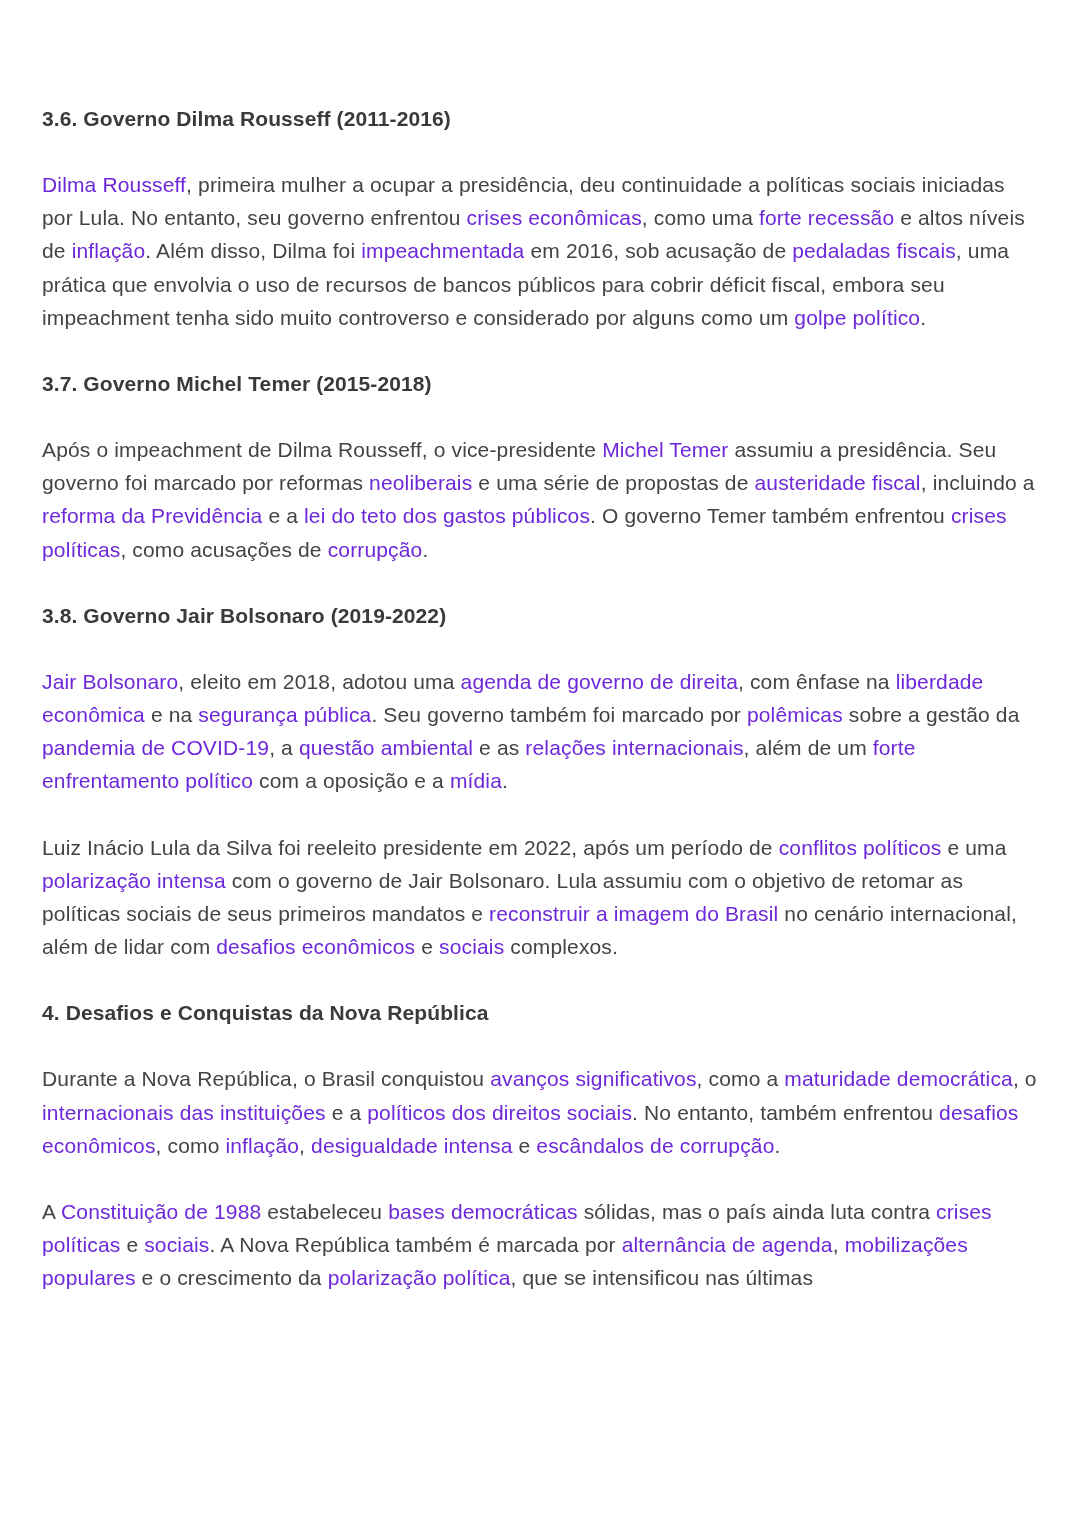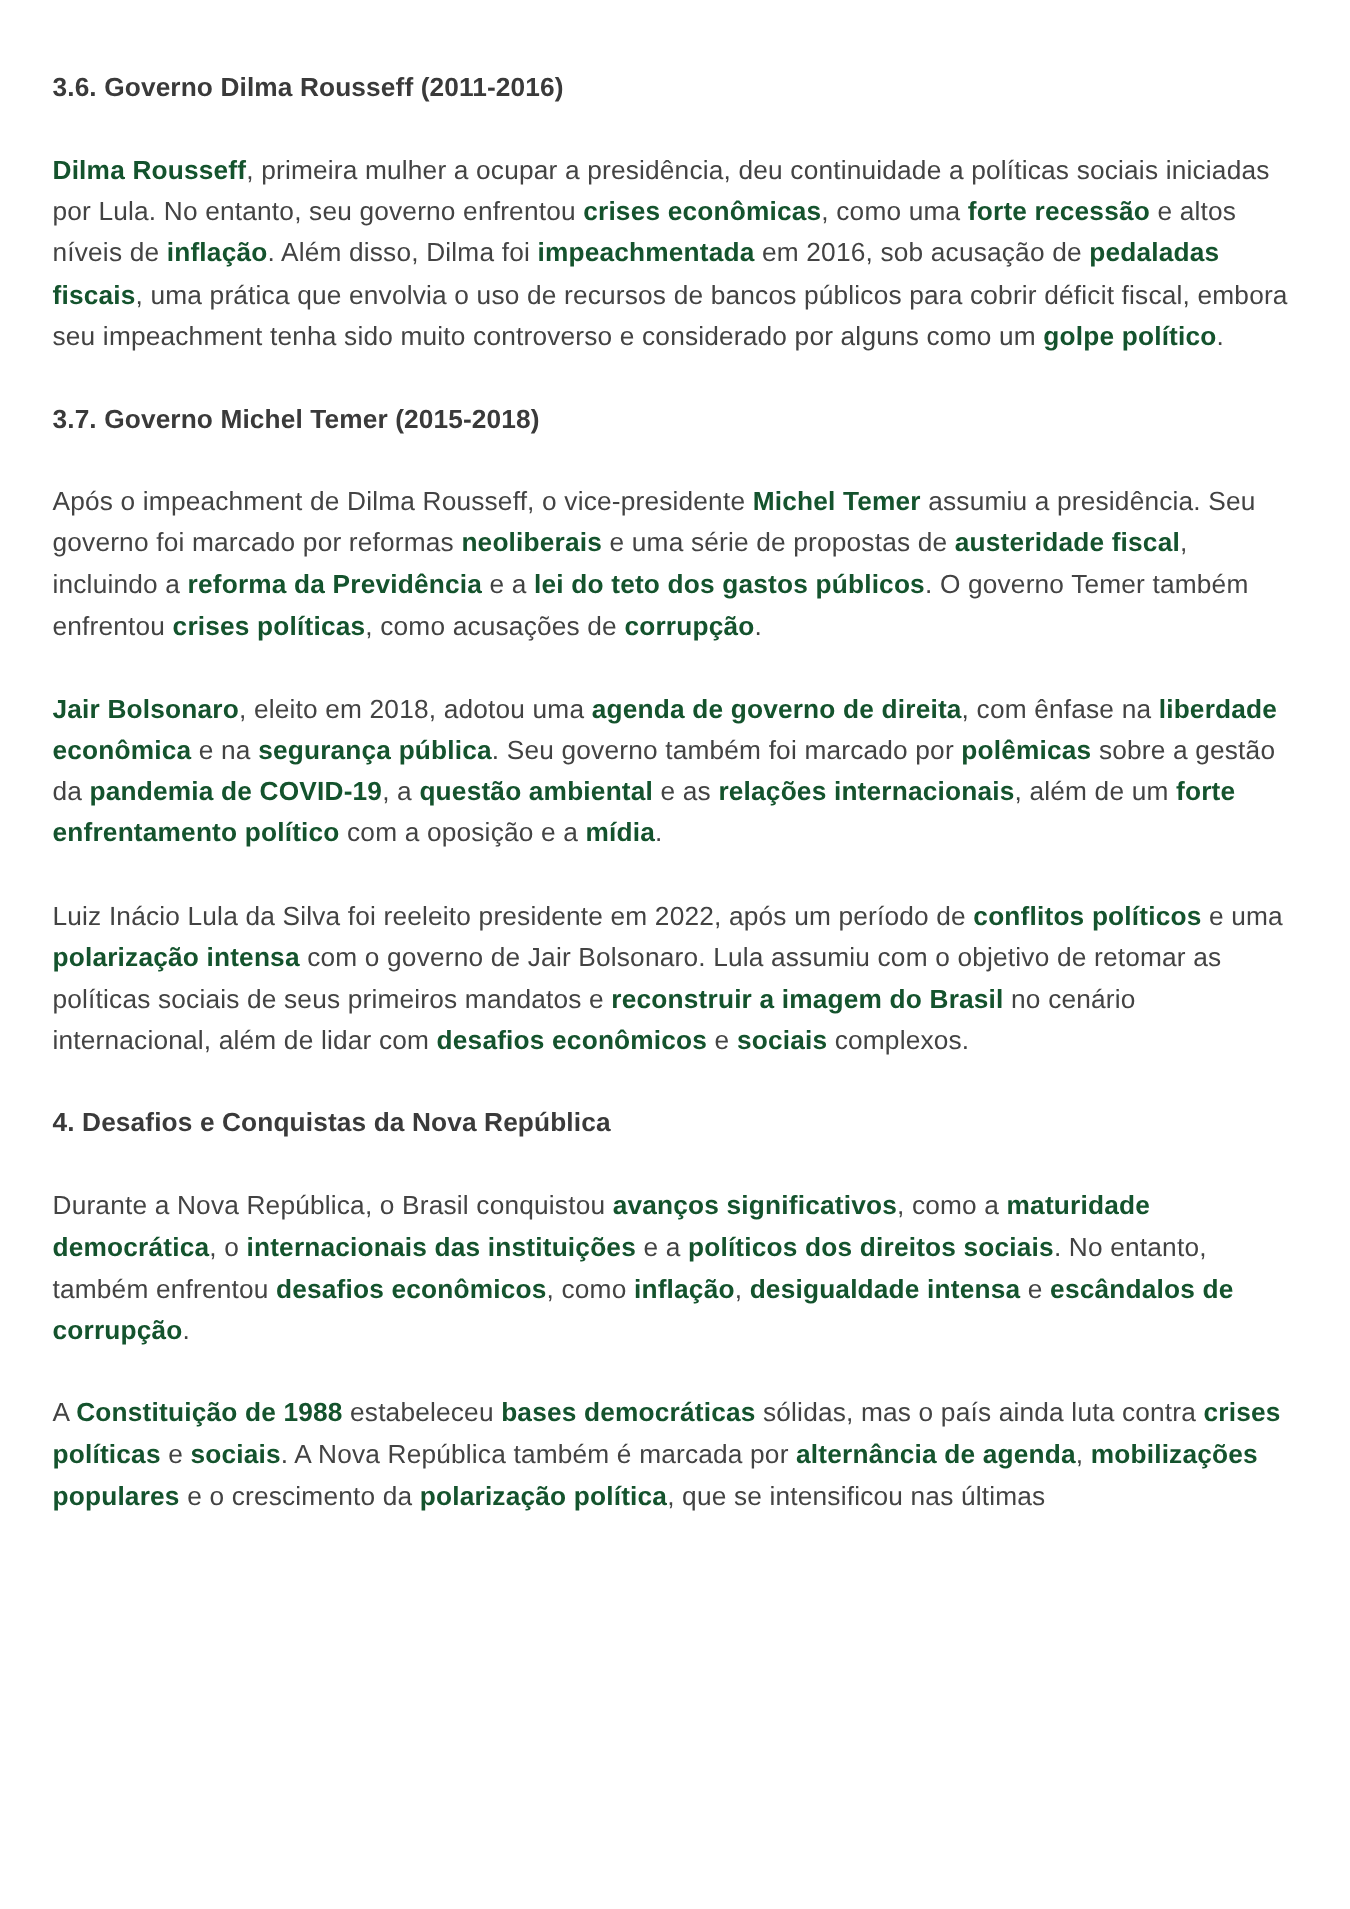--- a/index.html
+++ b/index.html
@@ -5,54 +5,55 @@
     html, body { margin: 0; padding: 0; background: #ffffff; }
     body {
       width: 1080px;
       height: 1527px;
       overflow: hidden;
       font-family: "Liberation Sans", "DejaVu Sans", sans-serif;
       color: #3d3d3d;
     }
     .page {
       position: relative;
-      padding: 54px 42px 0 42px;
+      padding: 102px 42px 0 42px;
       box-sizing: border-box;
       width: 1080px;
     }
     .heading {
       font-size: 21px;
       font-weight: bold;
       line-height: 33px;
       margin: 0 0 33px 0;
       color: #3a3a3a;
       letter-spacing: 0.1px;
     }
     .para {
       font-size: 21px;
       line-height: 33.2px;
       margin: 0 0 33px 0;
       color: #434343;
       letter-spacing: 0.15px;
     }
-    .para b { font-weight: bold; color: #14532d; }
+    .para b { font-weight: normal; color: #6d28d9; }
   </style>
 </head>
 <body>
 
 <div class="page">
   <div>
     <h2 class="heading">3.6. Governo Dilma Rousseff (2011-2016)</h2>
     <p class="para"><b>Dilma Rousseff</b>, primeira mulher a ocupar a presidência, deu continuidade a políticas sociais iniciadas por Lula. No entanto, seu governo enfrentou <b>crises econômicas</b>, como uma <b>forte recessão</b> e altos níveis de <b>inflação</b>. Além disso, Dilma foi <b>impeachmentada</b> em 2016, sob acusação de <b>pedaladas fiscais</b>, uma prática que envolvia o uso de recursos de bancos públicos para cobrir déficit fiscal, embora seu impeachment tenha sido muito controverso e considerado por alguns como um <b>golpe político</b>.</p>
   </div>
   <div>
     <h2 class="heading">3.7. Governo Michel Temer (2015-2018)</h2>
     <p class="para">Após o impeachment de Dilma Rousseff, o vice-presidente <b>Michel Temer</b> assumiu a presidência. Seu governo foi marcado por reformas <b>neoliberais</b> e uma série de propostas de <b>austeridade fiscal</b>, incluindo a <b>reforma da Previdência</b> e a <b>lei do teto dos gastos públicos</b>. O governo Temer também enfrentou <b>crises políticas</b>, como acusações de <b>corrupção</b>.</p>
   </div>
   <div>
+    <h2 class="heading">3.8. Governo Jair Bolsonaro (2019-2022)</h2>
     <p class="para"><b>Jair Bolsonaro</b>, eleito em 2018, adotou uma <b>agenda de governo de direita</b>, com ênfase na <b>liberdade econômica</b> e na <b>segurança pública</b>. Seu governo também foi marcado por <b>polêmicas</b> sobre a gestão da <b>pandemia de COVID-19</b>, a <b>questão ambiental</b> e as <b>relações internacionais</b>, além de um <b>forte enfrentamento político</b> com a oposição e a <b>mídia</b>.</p>
   </div>
   <div>
     <p class="para">Luiz Inácio Lula da Silva foi reeleito presidente em 2022, após um período de <b>conflitos políticos</b> e uma <b>polarização intensa</b> com o governo de Jair Bolsonaro. Lula assumiu com o objetivo de retomar as políticas sociais de seus primeiros mandatos e <b>reconstruir a imagem do Brasil</b> no cenário internacional, além de lidar com <b>desafios econômicos</b> e <b>sociais</b> complexos.</p>
   </div>
   <div>
     <h2 class="heading">4. Desafios e Conquistas da Nova República</h2>
     <p class="para">Durante a Nova República, o Brasil conquistou <b>avanços significativos</b>, como a <b>maturidade democrática</b>, o <b>internacionais das instituições</b> e a <b>políticos dos direitos sociais</b>. No entanto, também enfrentou <b>desafios econômicos</b>, como <b>inflação</b>, <b>desigualdade intensa</b> e <b>escândalos de corrupção</b>.</p>
     <p class="para">A <b>Constituição de 1988</b> estabeleceu <b>bases democráticas</b> sólidas, mas o país ainda luta contra <b>crises políticas</b> e <b>sociais</b>. A Nova República também é marcada por <b>alternância de agenda</b>, <b>mobilizações populares</b> e o crescimento da <b>polarização política</b>, que se intensificou nas últimas</p>
   </div>

